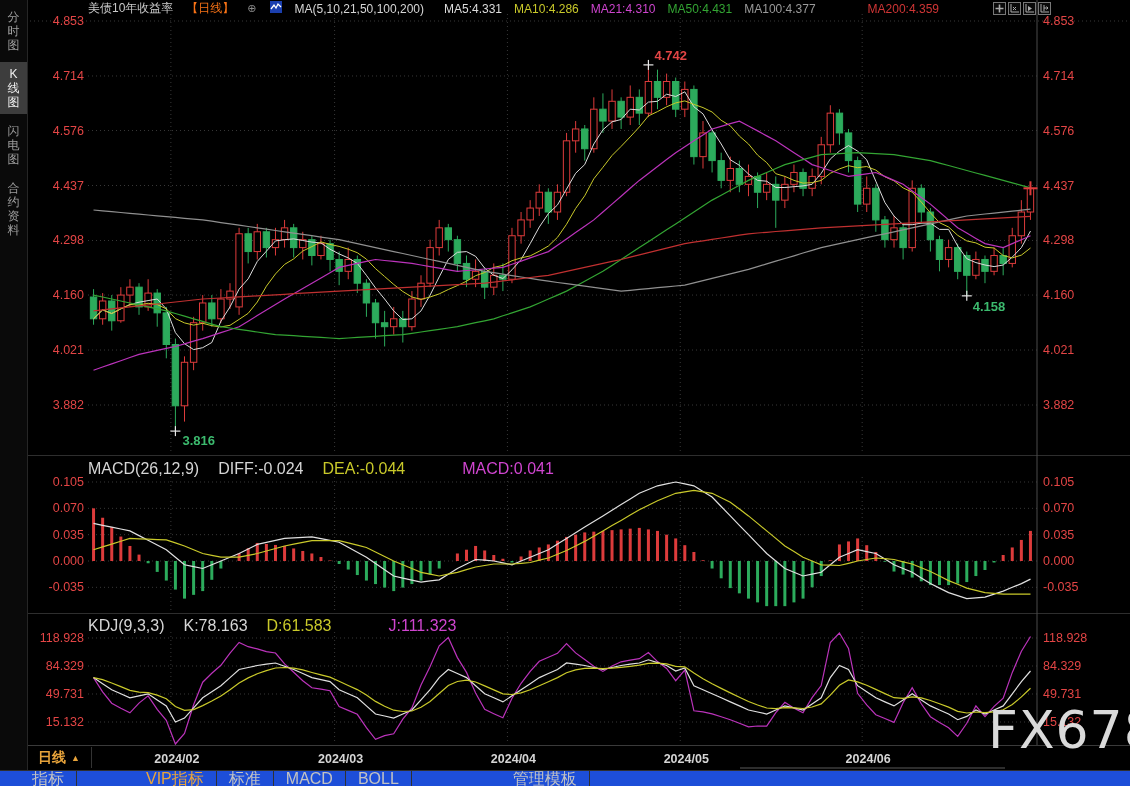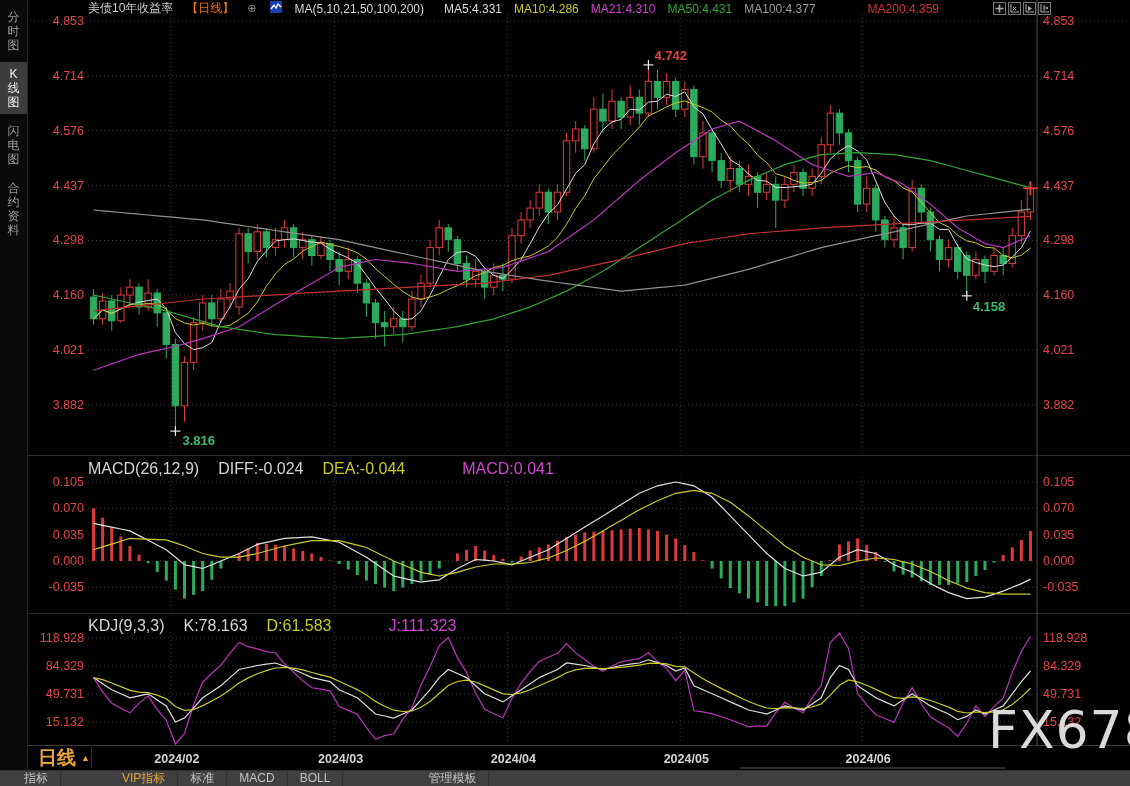--- a/index.html
+++ b/index.html
@@ -25,26 +25,26 @@
              display:flex;align-items:center;justify-content:center;box-sizing:border-box;}
   
   .pane-header{position:absolute;left:88px;display:flex;gap:19px;font-size:16px;z-index:20;white-space:nowrap;text-align:center;}
   #macd-header{top:460px;}
   #kdj-header{top:617px;}
   .lbl-white{color:#d5d5d5;} .lbl-yellow{color:#c9c92a;} .lbl-magenta{color:#cf45cf;padding-left:38px;}
   #kdj-gear{position:absolute;left:21px;top:618px;color:#cf4040;font-size:9px;z-index:20;}
   
   #period-box{position:absolute;left:28px;top:747px;width:64px;height:21px;z-index:20;
               border-right:1px solid #333;display:flex;align-items:center;gap:5px;padding-left:10px;box-sizing:border-box;}
-  #period-box .p-lbl{color:#e8a43b;font-size:19px;font-weight:bold;}
+  #period-box .p-lbl{color:#e8a43b;font-size:14px;font-weight:bold;}
   #period-box .p-arrow{color:#e8a43b;font-size:9px;}
   
-  #toolbar{position:absolute;left:0;top:770px;width:1130px;height:16px;background:#404040;
-           border-top:1px solid #2e2e2e;display:flex;align-items:stretch;padding-left:12px;
-           box-sizing:border-box;z-index:30;font-size:12px;}
+  #toolbar{position:absolute;left:0;top:770px;width:1130px;height:16px;background:#1d4ed8;
+           border-top:1px solid #2e2e2e;display:flex;align-items:stretch;padding-left:20px;
+           box-sizing:border-box;z-index:30;font-size:16px;}
   .tb-item{padding:0 12px;line-height:15px;color:#c2c2c2;border-right:1px solid #303030;cursor:default;}
   .tb-item.active{background:#4f4f4f;color:#ffffff;margin-top:44px;}
   .tb-item.vip{color:#e8a43b;}
   
   #watermark{position:absolute;left:988px;top:700px;font-size:52px;color:#dadada;
              letter-spacing:1px;z-index:25;font-family:"DejaVu Sans",sans-serif;}
   #chart-svg{position:absolute;left:0;top:0;z-index:10;}
 </style>
 </head>
 <body>

